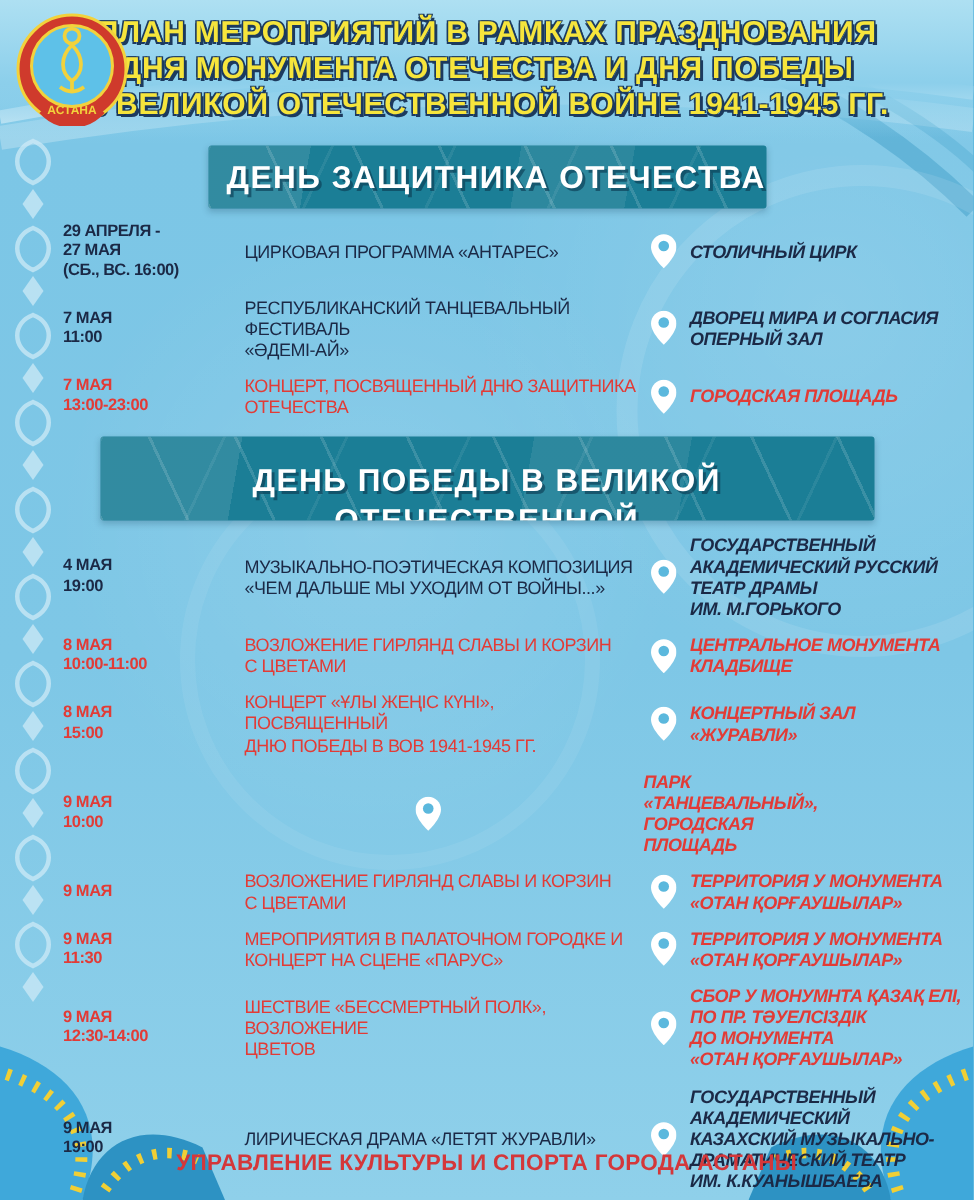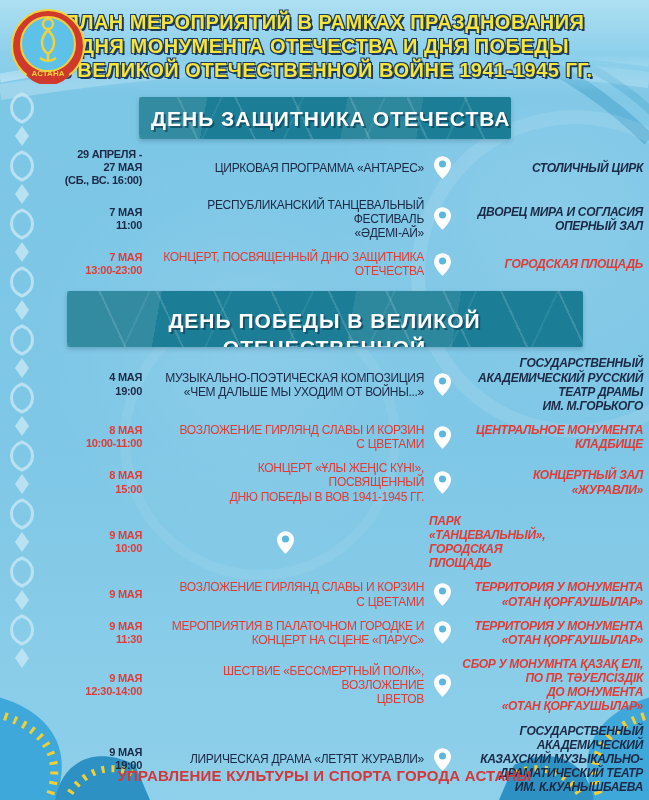--- a/index.html
+++ b/index.html
@@ -43,21 +43,21 @@
       linear-gradient(100deg, rgba(255,255,255,0.10) 0 18%, rgba(255,255,255,0) 18% 55%, rgba(255,255,255,0.08) 55% 75%, rgba(255,255,255,0) 75%);
   }
   .banner .bline{position:relative; font-weight:bold; letter-spacing:1px;
     font-size:21px; line-height:27px; text-shadow:2px 2px 0 rgba(13,62,84,.65);}
   .banner.one{width:372px; height:42px; margin-top:5px; display:flex; align-items:center; justify-content:flex-end;}
   .banner.two{width:516px; height:56px; margin-top:8px; padding-top:16px; box-sizing:border-box;}
   
   .rows{position:relative; padding:4px 6px 0 42px;}
   .row{display:grid; grid-template-columns:100px 1fr 26px 183px; column-gap:5px;
     align-items:center; padding:5px 0;}
-  .cell{white-space:pre-line;text-align:right;}
+  .cell{white-space:pre-line;}
   .date{font-size:11px; font-weight:bold; letter-spacing:-.3px; line-height:1.2;}
   .title{font-size:12px; font-weight:normal; letter-spacing:-.3px; line-height:1.18;padding-left:16px;}
   .loc{font-size:12px; font-weight:bold; font-style:italic; letter-spacing:-.3px; line-height:1.18;}
   .pin{display:flex; align-items:center; justify-content:center;}
   .navy .date,.navy .title,.navy .loc{color:#1b2946;}
   .red .date,.red .title,.red .loc{color:#e23b36;}
   
   .footer{position:absolute; left:0; right:0; bottom:16px; text-align:center;}
   .footer .ftext{color:#d4373a; font-weight:bold; font-size:15px; letter-spacing:.2px;}
 </style>

